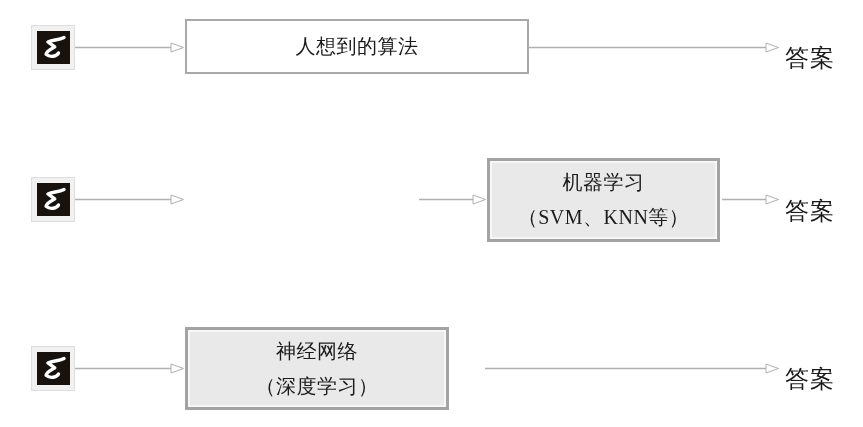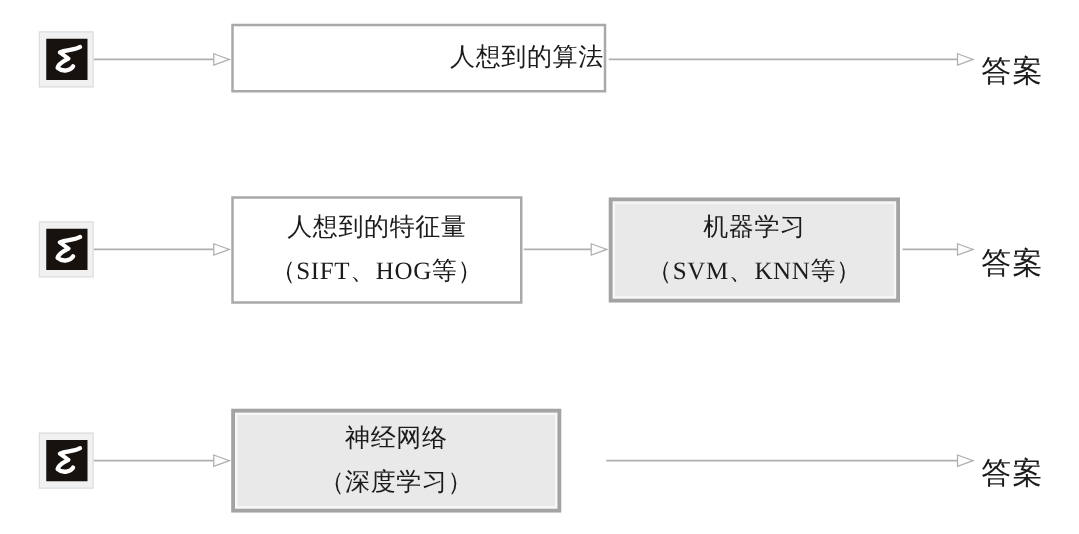--- a/index.html
+++ b/index.html
@@ -110,35 +110,31 @@
     </g>
   </svg>
 
   <div class="digit" style="left:31px; top:25px;">
     <div class="digit-inner">
       <svg viewBox="0 0 100 100" xmlns="http://www.w3.org/2000/svg">
         <path d="M84 18 C66 28 48 24 32 32 L54 48 C44 54 28 60 26 72 C40 84 60 78 66 68" fill="none" stroke="#ffffff" stroke-width="11" stroke-linecap="round" stroke-linejoin="round"></path>
       </svg>
     </div>
   </div>
-  <div class="box plain" style="left:185px; top:19px; width:300px; height:55px;align-items:flex-end;">
+  <div class="box plain" style="left:185px; top:19px; width:344px; height:55px;">
     <div class="line">人想到的算法</div>
   </div>
   <div class="answer" style="left:785px; top:32px;">答案</div>
 
   <div class="digit" style="left:31px; top:177px;">
     <div class="digit-inner">
       <svg viewBox="0 0 100 100" xmlns="http://www.w3.org/2000/svg">
         <path d="M84 18 C66 28 48 24 32 32 L54 48 C44 54 28 60 26 72 C40 84 60 78 66 68" fill="none" stroke="#ffffff" stroke-width="11" stroke-linecap="round" stroke-linejoin="round"></path>
       </svg>
     </div>
-  </div>
-  <div class="box plain" style="left:185px; top:157px; width:233px; height:86px;">
-    <div class="line">人想到的特征量</div>
-    <div class="line">（SIFT、HOG等）</div>
   </div>
   <div class="box shaded" style="left:487px; top:158px; width:233px; height:84px;">
     <div class="line">机器学习</div>
     <div class="line">（SVM、KNN等）</div>
   </div>
   <div class="answer" style="left:785px; top:185px;">答案</div>
 
   <div class="digit" style="left:31px; top:346px;">
     <div class="digit-inner">
       <svg viewBox="0 0 100 100" xmlns="http://www.w3.org/2000/svg">

